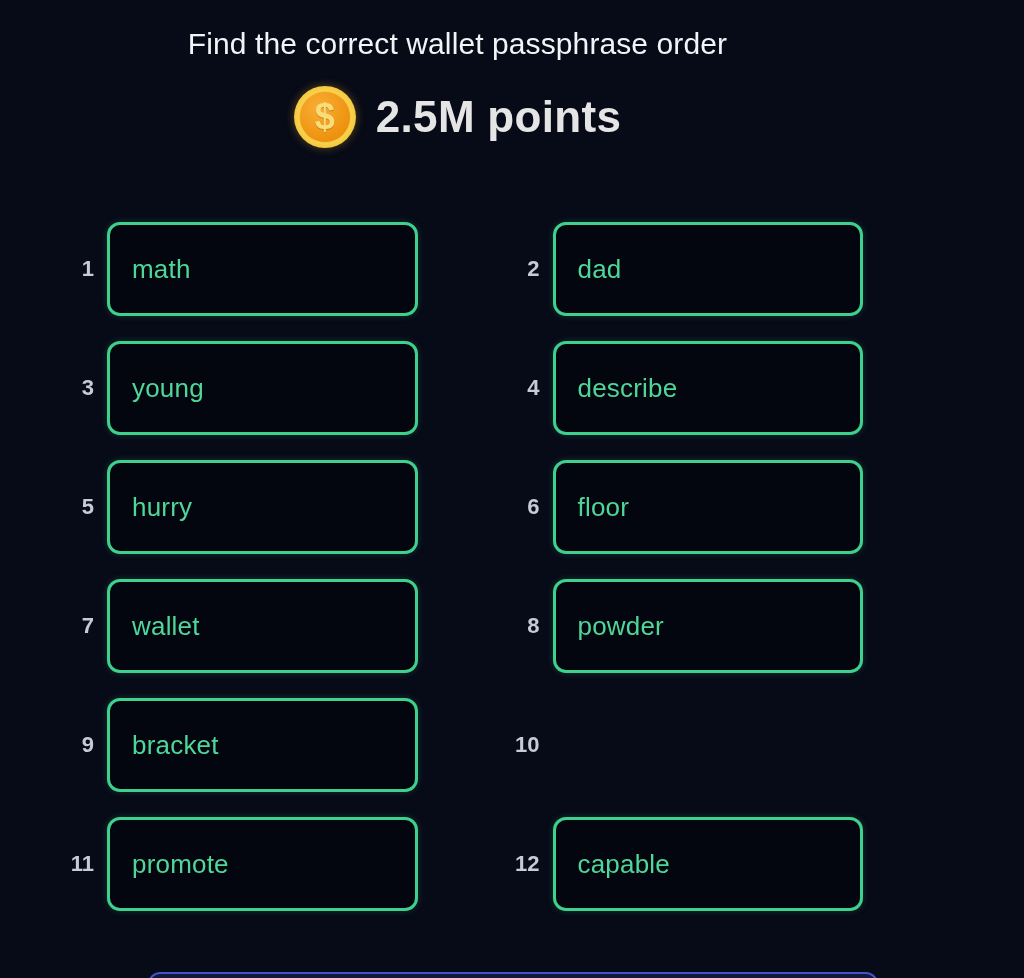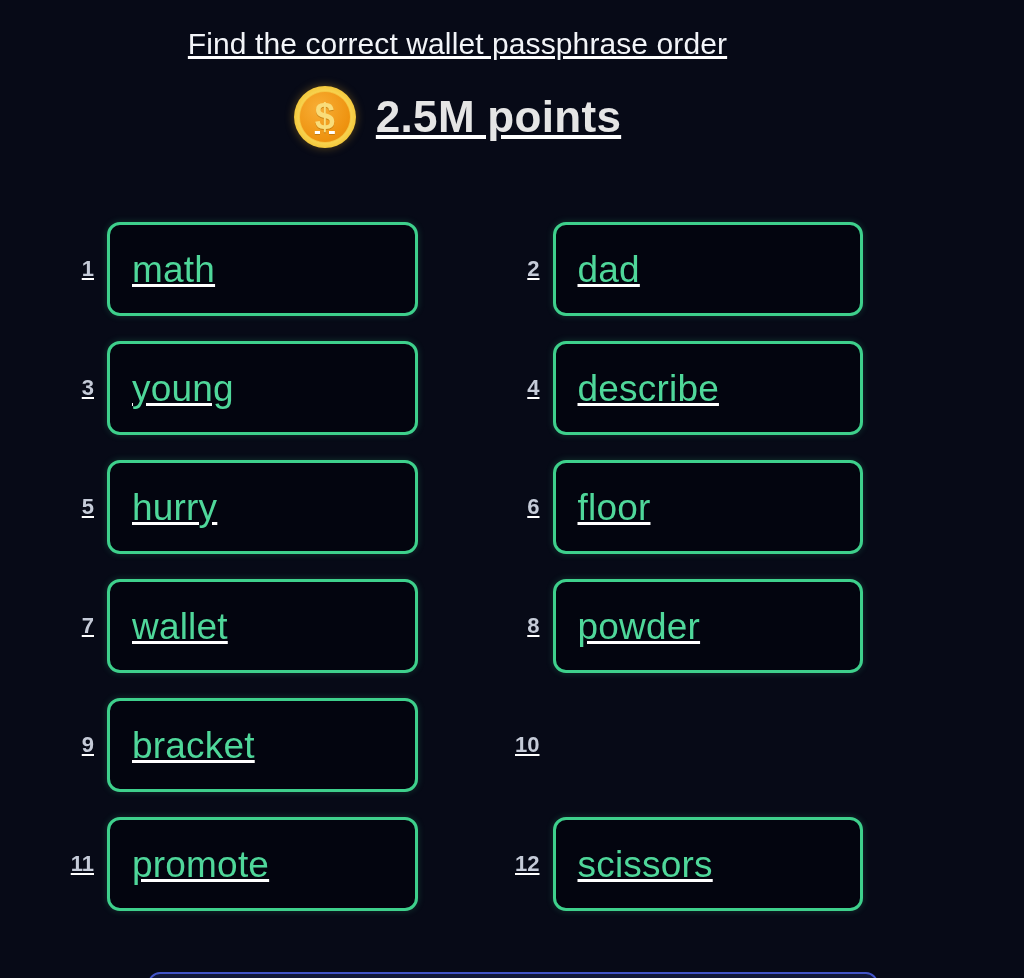--- a/index.html
+++ b/index.html
@@ -15,21 +15,20 @@
     font-family: "Liberation Sans", sans-serif;
     color: #ffffff;
     position: relative;
   }
 
   #app {
     width: 915px;
     height: 978px;
     position: relative;
     overflow: hidden;
-    text-decoration: underline;
   }
 
   
   .header {
     padding-top: 26px;
     text-align: center;
   }
 
   .prompt-title {
     font-size: 30px;
@@ -118,21 +117,21 @@
     border: 3px solid #3ed08c;
     border-radius: 13px;
     background: #03050f;
     display: flex;
     align-items: center;
     padding: 0 22px;
     box-shadow: 0 0 7px rgba(62,208,140,0.22);
   }
 
   .word-text {
-    font-size: 37px;
+    font-size: 26px;
     font-weight: 500;
     color: #4fd79a;
     line-height: 1;
     letter-spacing: 0.2px;
   }
 
   
   .submit-button {
     position: absolute;
     left: 148px;
@@ -239,21 +238,21 @@
     <div class="word-item">
       <span class="word-index">11</span>
       <div class="word-box">
         <span class="word-text">promote</span>
       </div>
     </div>
 
     <div class="word-item">
       <span class="word-index">12</span>
       <div class="word-box">
-        <span class="word-text">scissors</span>
+        <span class="word-text">capable</span>
       </div>
     </div>
 
   </div>
 
   <div class="submit-button"></div>
 
 </div>
 
 </body></html>

